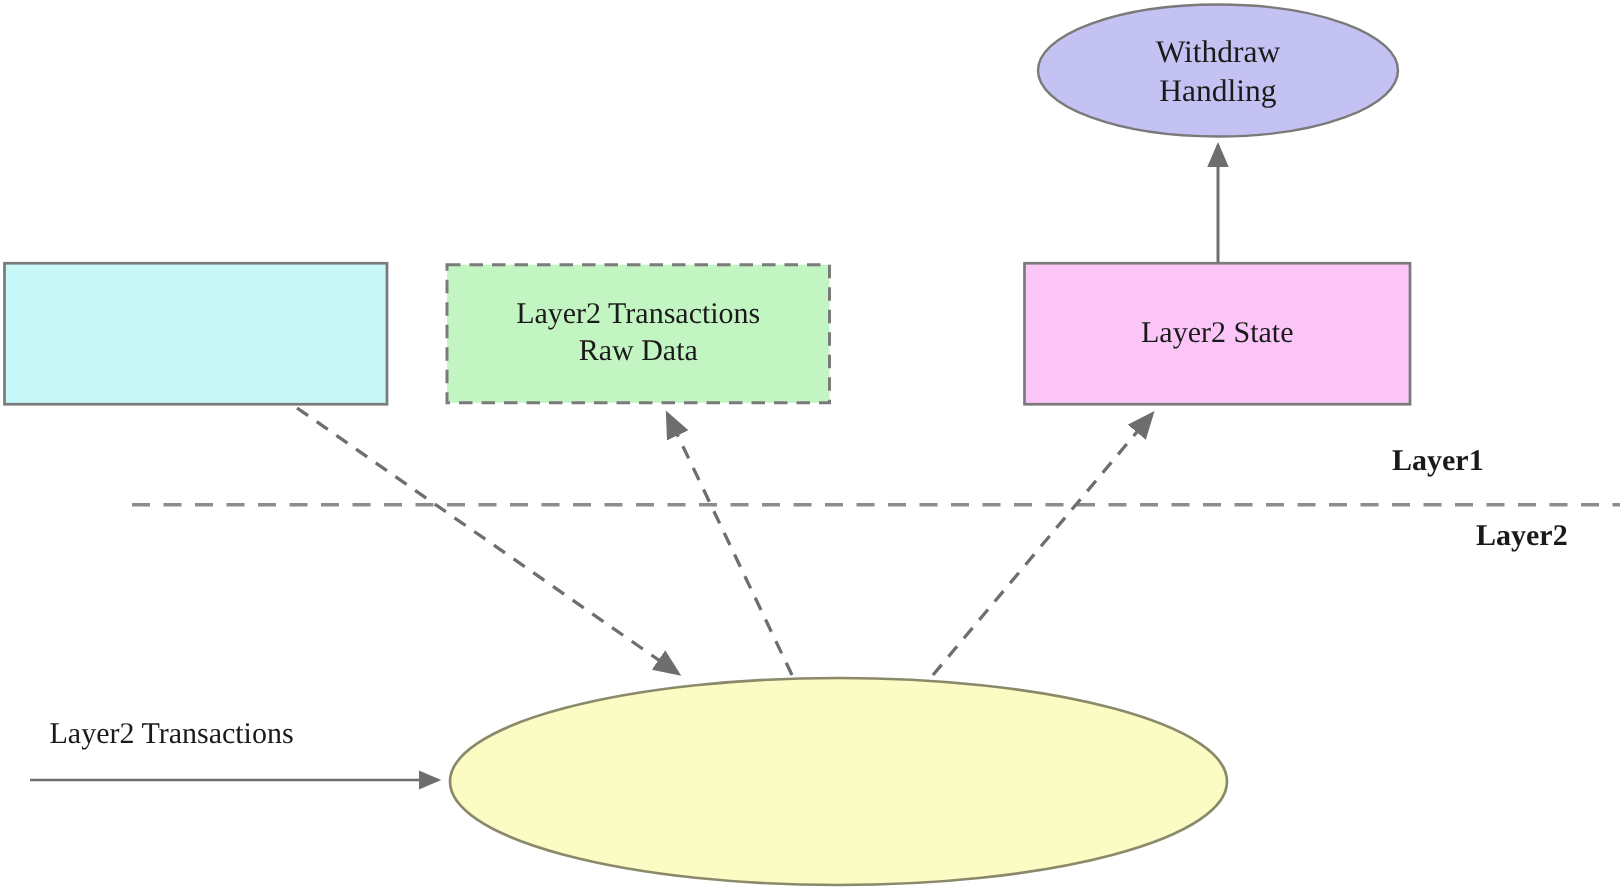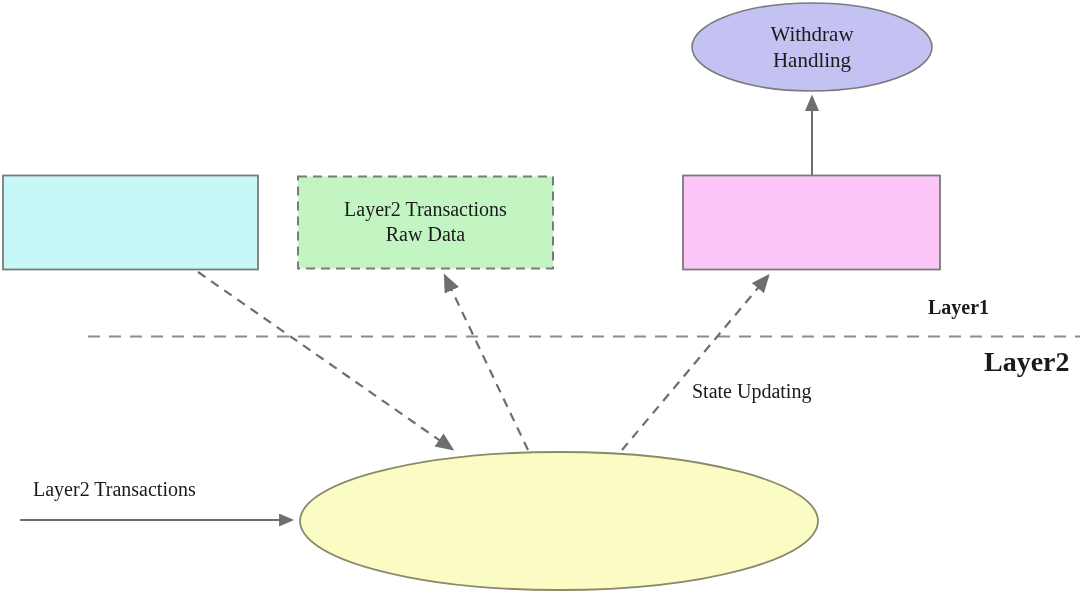--- a/index.html
+++ b/index.html
@@ -86,23 +86,23 @@
     <line x1="622" y1="450" x2="768" y2="276" stroke="#6e6e6e" stroke-width="2.2" stroke-dasharray="9 7" marker-end="url(#arrowDashed)"></line>
   </svg>
 
   <div class="node-label" style="left:692px; top:3px; width:240px; height:88px; font-size:21px;">Withdraw
 Handling</div>
 
 
   <div class="node-label" style="left:298px; top:176px; width:255px; height:92px; font-size:20px;">Layer2 Transactions
 Raw Data</div>
 
+  <div class="node-label" style="left:683px; top:175px; width:257px; height:94px; font-size:20px;">Layer2 State</div>
 
 
-  <div class="edge-label" style="left:692px; top:380px; font-size:20px;">State Updating</div>
 
   <div class="edge-label" style="left:33px; top:478px; font-size:20px;">Layer2 Transactions</div>
 
   <div class="layer-tag" style="left:928px; top:296px; font-size:20px;">Layer1</div>
 
-  <div class="layer-tag" style="left:984px; top:346px; font-size:28px;">Layer2</div>
+  <div class="layer-tag" style="left:984px; top:346px; font-size:20px;">Layer2</div>
 
 </div>
 
 </body></html>

